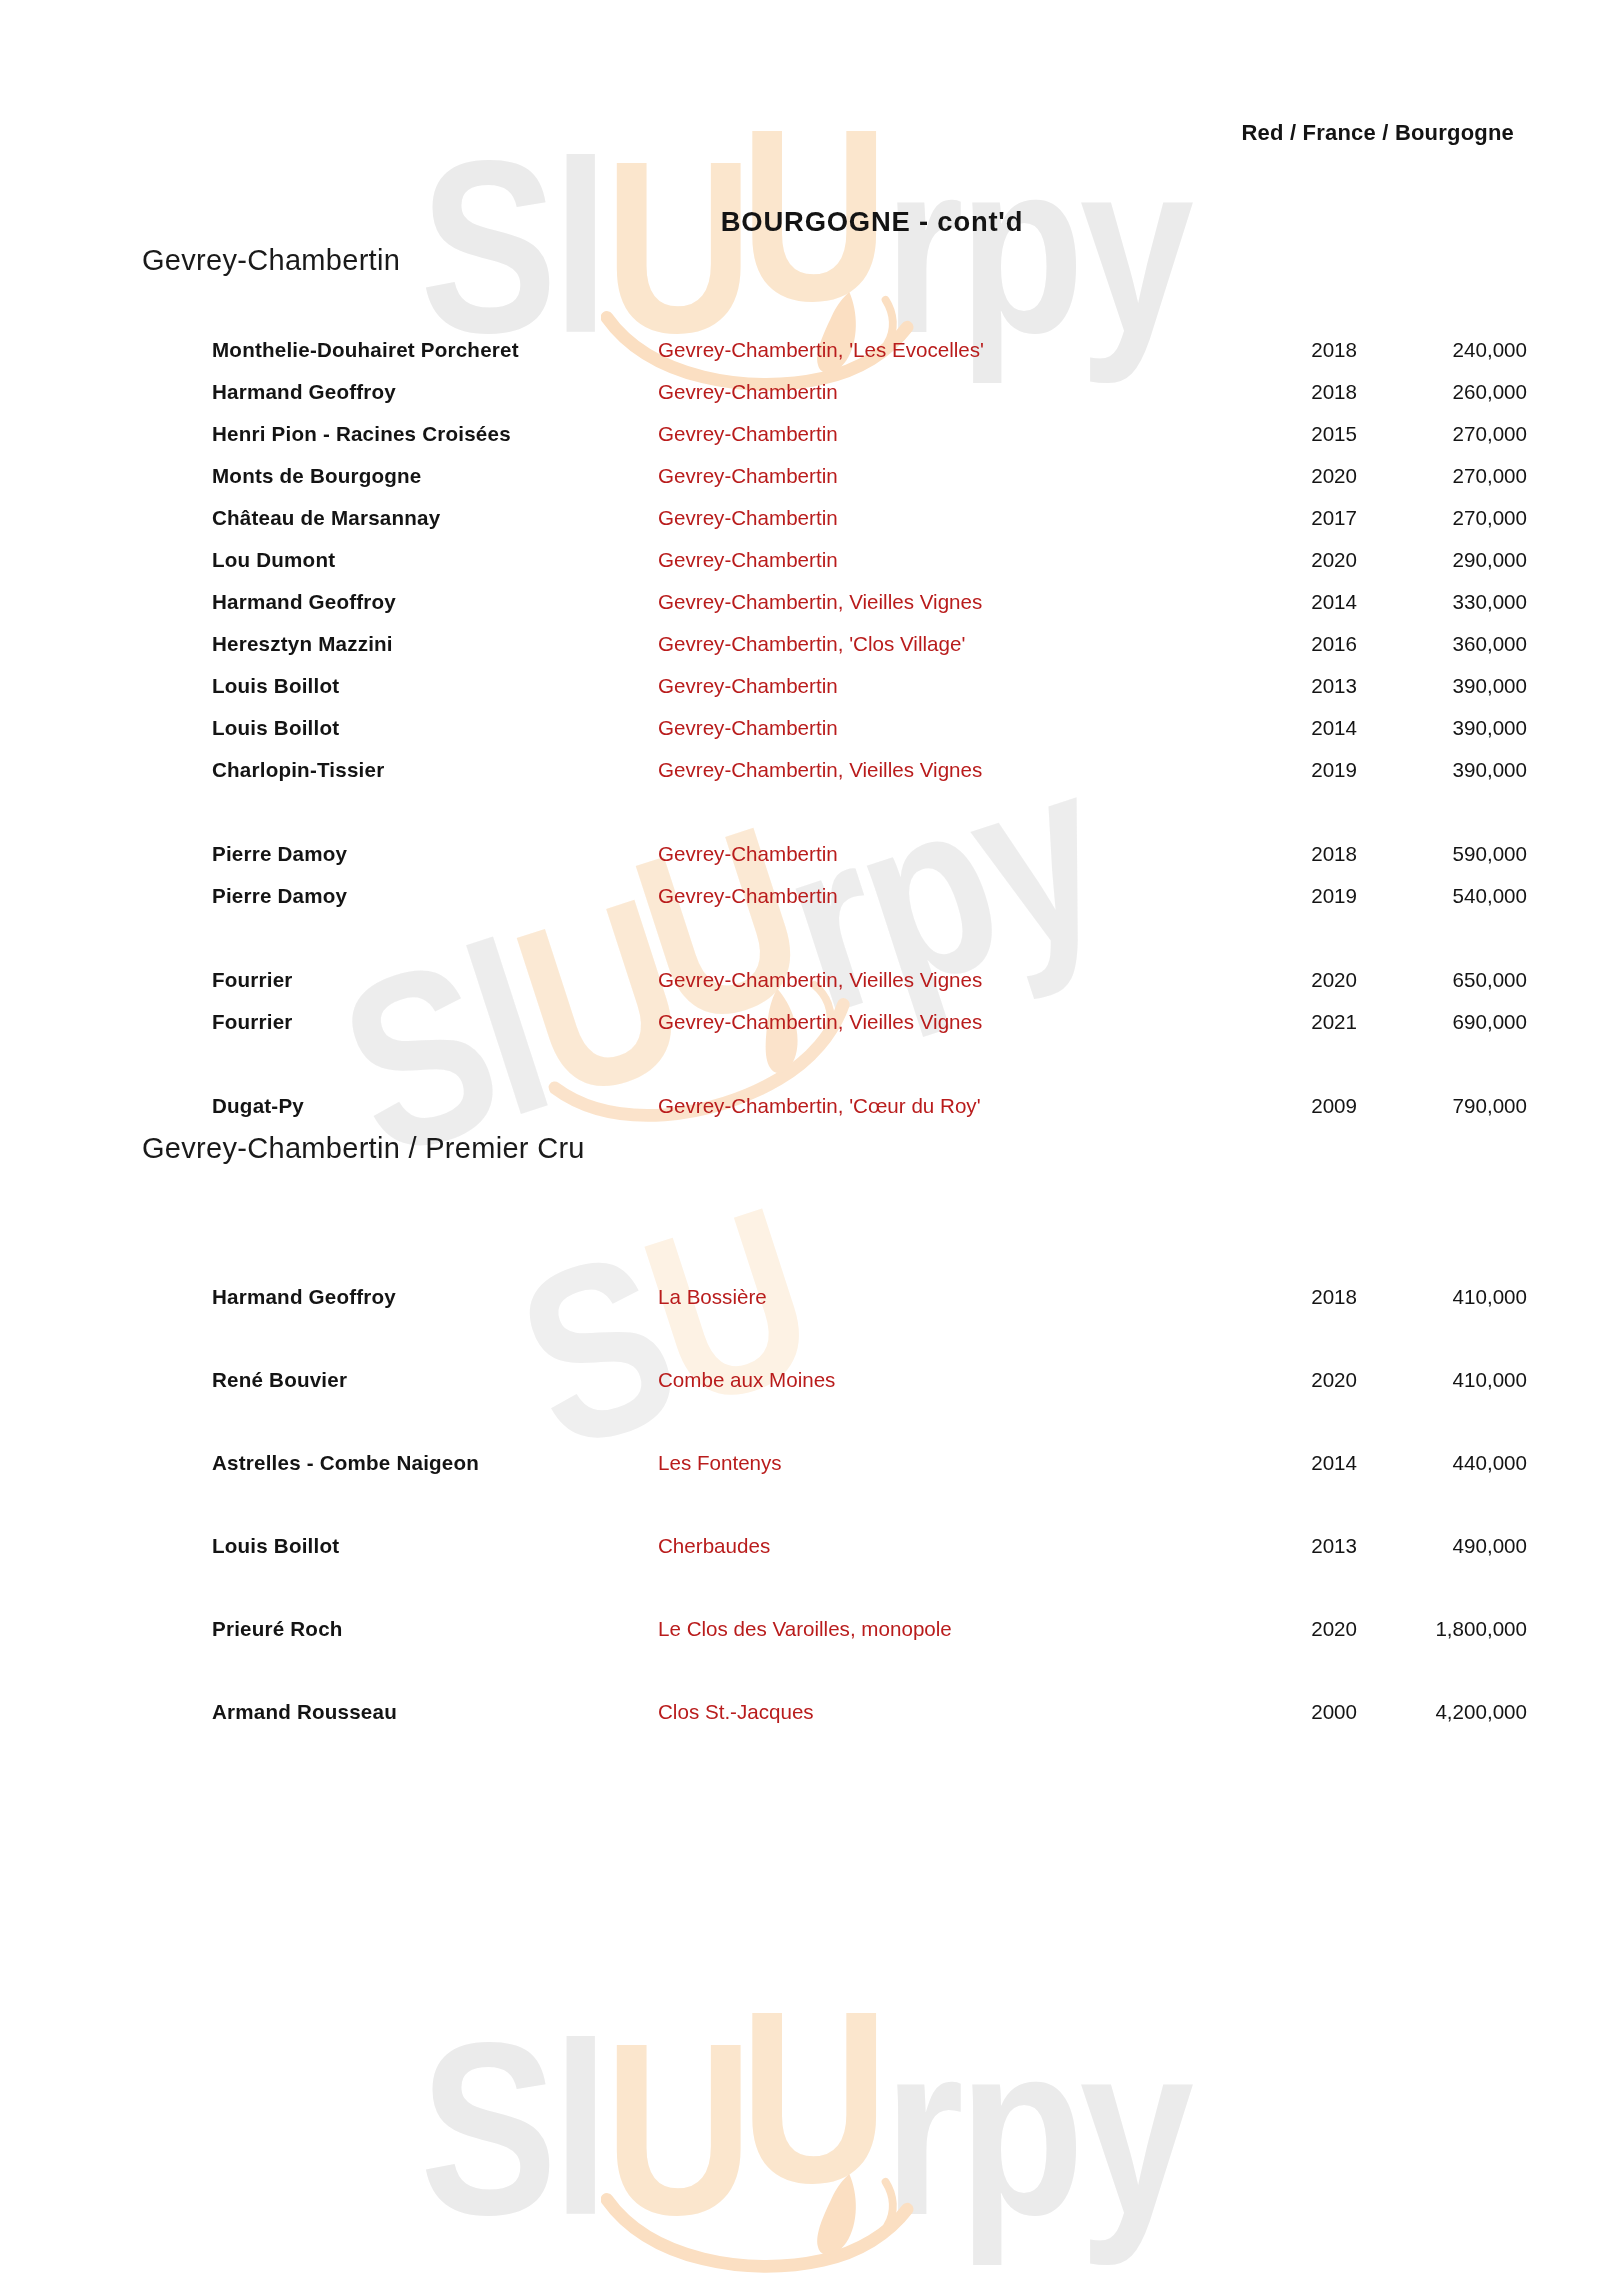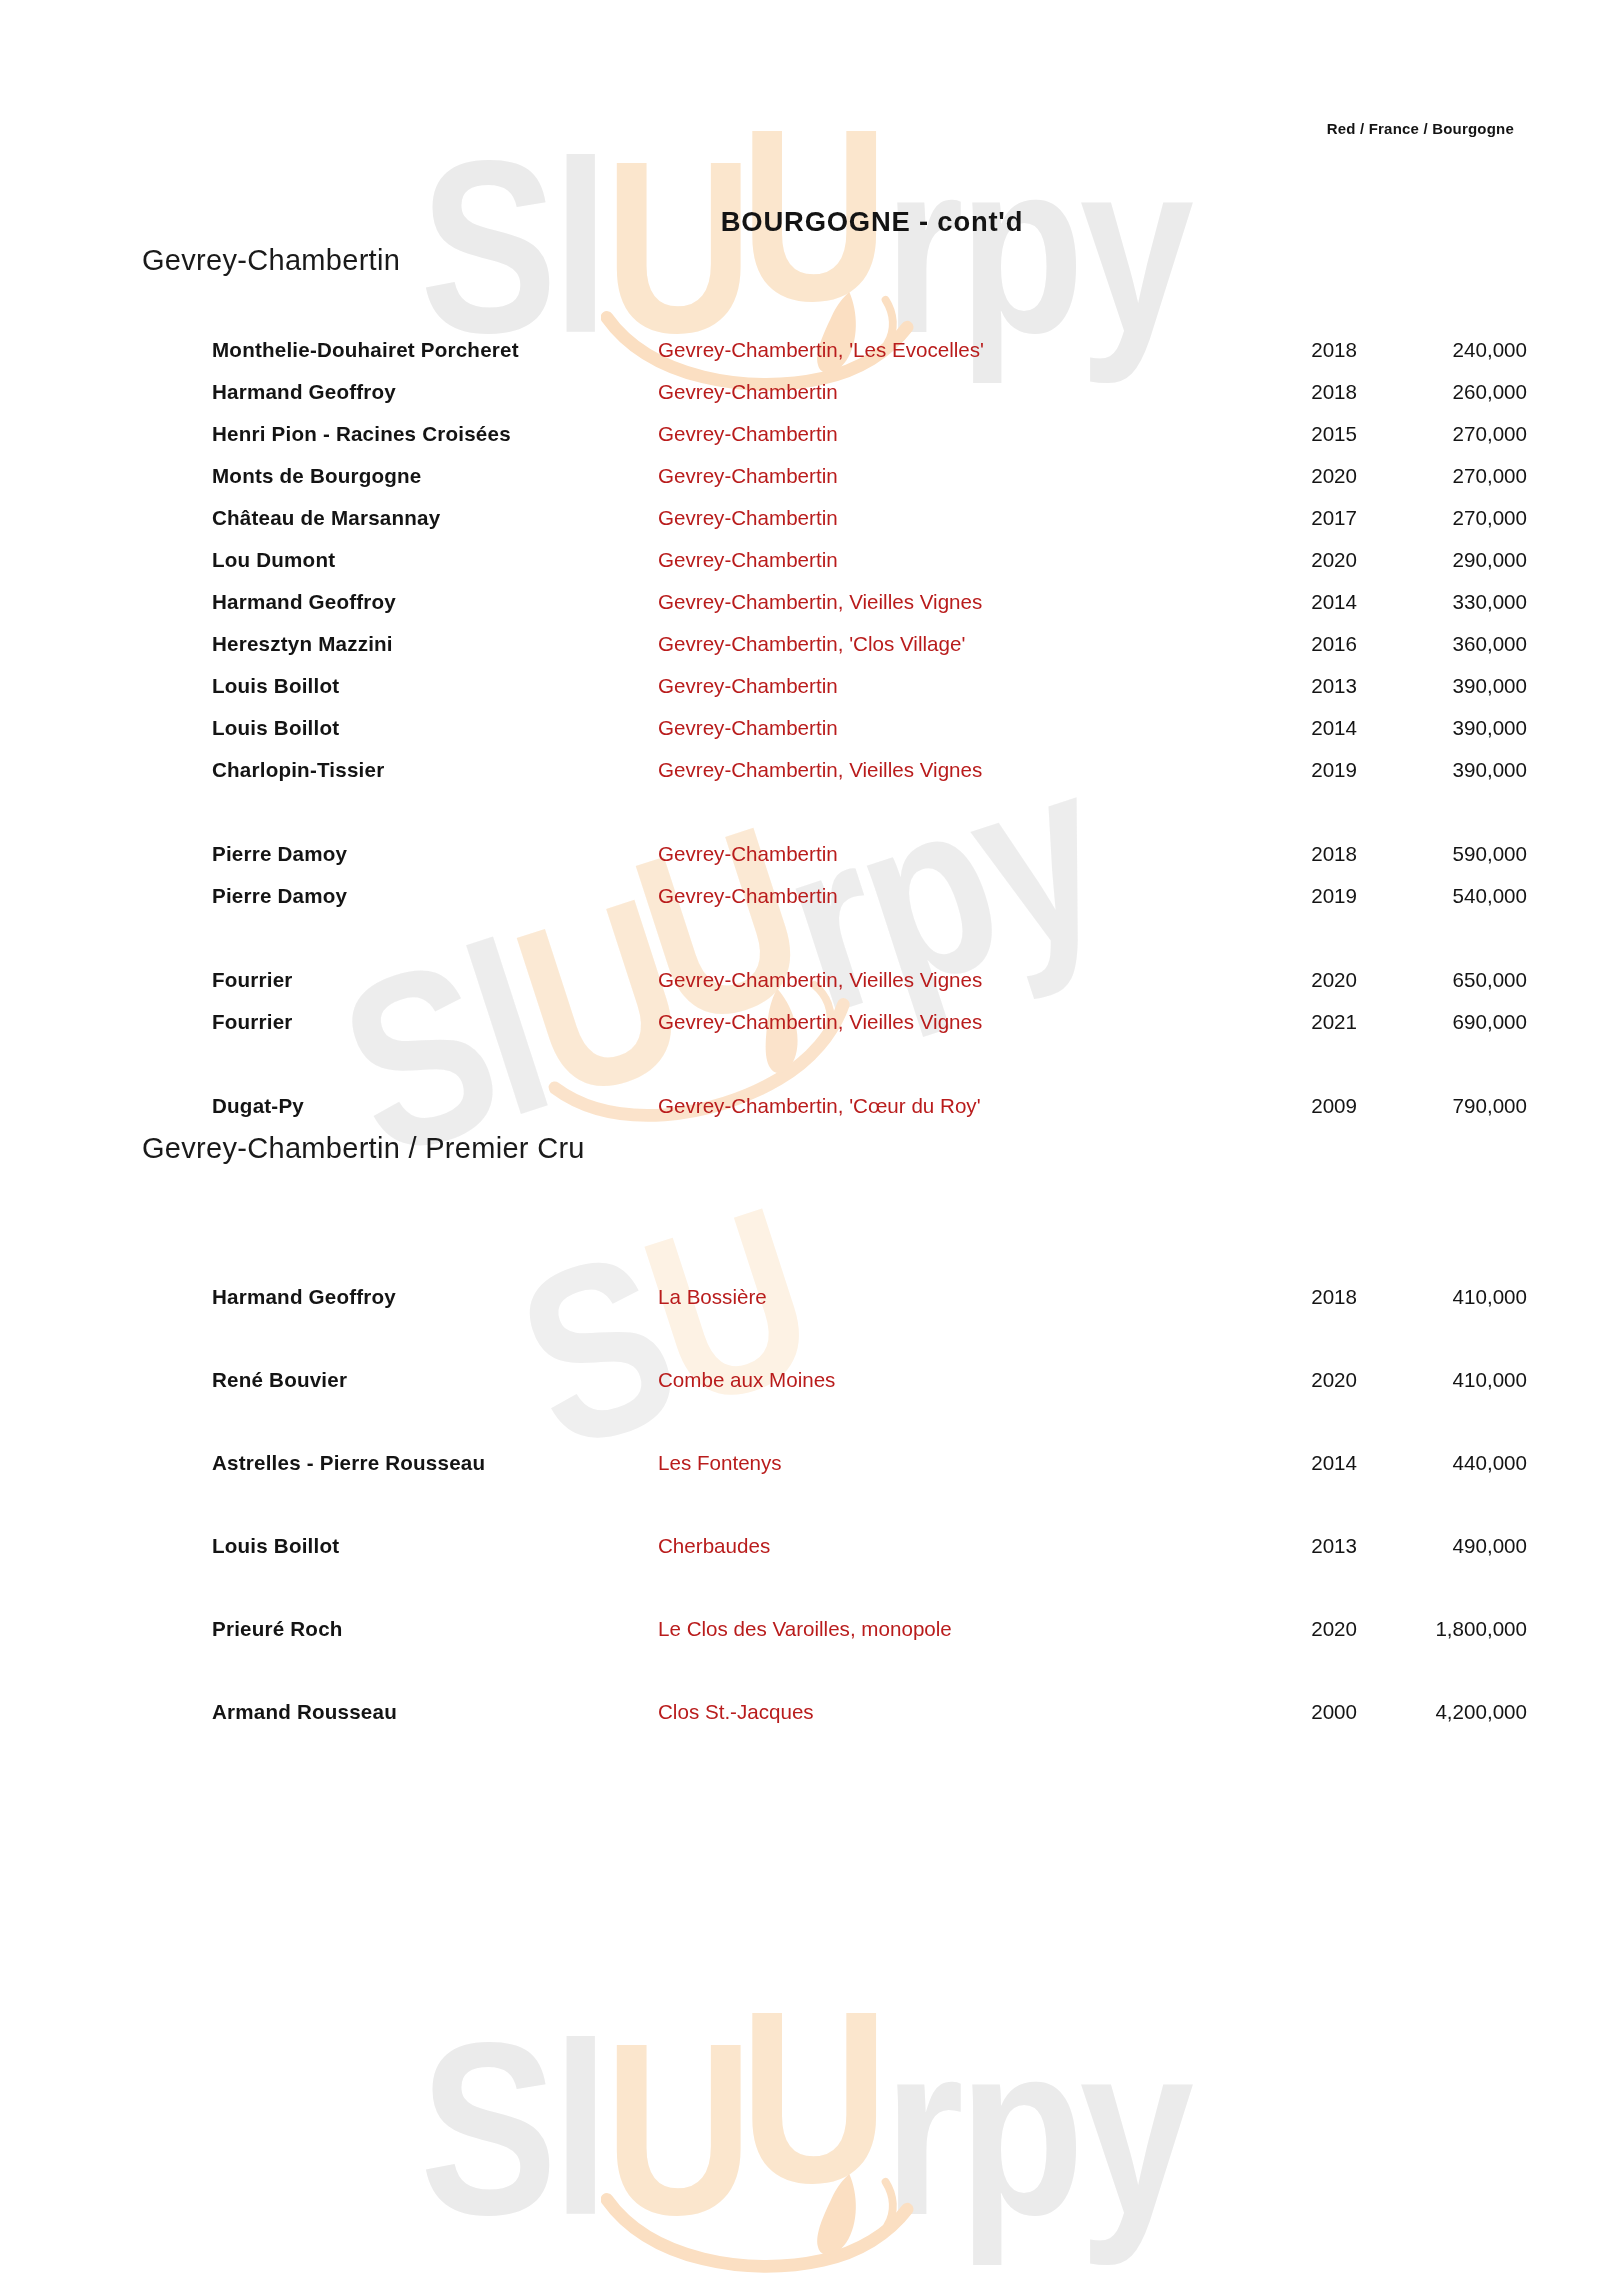--- a/index.html
+++ b/index.html
@@ -25,21 +25,21 @@
     position:absolute;left:495px;top:1255px;pointer-events:none;
     font-weight:bold;font-size:245px;line-height:1;letter-spacing:-5.9px;
     transform:rotate(-18deg) scaleX(.84);transform-origin:left top;
   }
   .wm-frag .g{color:#efefef;}
   .wm-frag .o{color:#fdf2e4;}
 
   
   .breadcrumb{
     position:absolute;top:120px;right:106px;
-    font-size:15px;font-weight:bold;letter-spacing:0.2px;white-space:nowrap;padding-left:24px;
+    font-size:22px;font-weight:bold;letter-spacing:0.2px;white-space:nowrap;padding-left:24px;
   }
   .doc-title{
     position:absolute;top:206px;left:864px;transform:translateX(-50%);
     font-size:27.4px;font-weight:bold;letter-spacing:0.8px;white-space:nowrap;margin-left:8px;
   }
   .sec-heading{
     position:absolute;left:142px;font-size:29px;font-weight:400;letter-spacing:0.3px;
     color:#1a1a1a;white-space:nowrap;
   }
   #sec1-heading{top:244px;}
@@ -205,21 +205,21 @@
       <span class="c-vint">2018</span>
       <span class="c-price">410,000</span>
     </div>
     <div class="row">
       <span class="c-prod">René Bouvier</span>
       <span class="c-wine">Combe aux Moines</span>
       <span class="c-vint">2020</span>
       <span class="c-price">410,000</span>
     </div>
     <div class="row">
-      <span class="c-prod">Astrelles - Pierre Rousseau</span>
+      <span class="c-prod">Astrelles - Combe Naigeon</span>
       <span class="c-wine">Les Fontenys</span>
       <span class="c-vint">2014</span>
       <span class="c-price">440,000</span>
     </div>
     <div class="row">
       <span class="c-prod">Louis Boillot</span>
       <span class="c-wine">Cherbaudes</span>
       <span class="c-vint">2013</span>
       <span class="c-price">490,000</span>
     </div>

